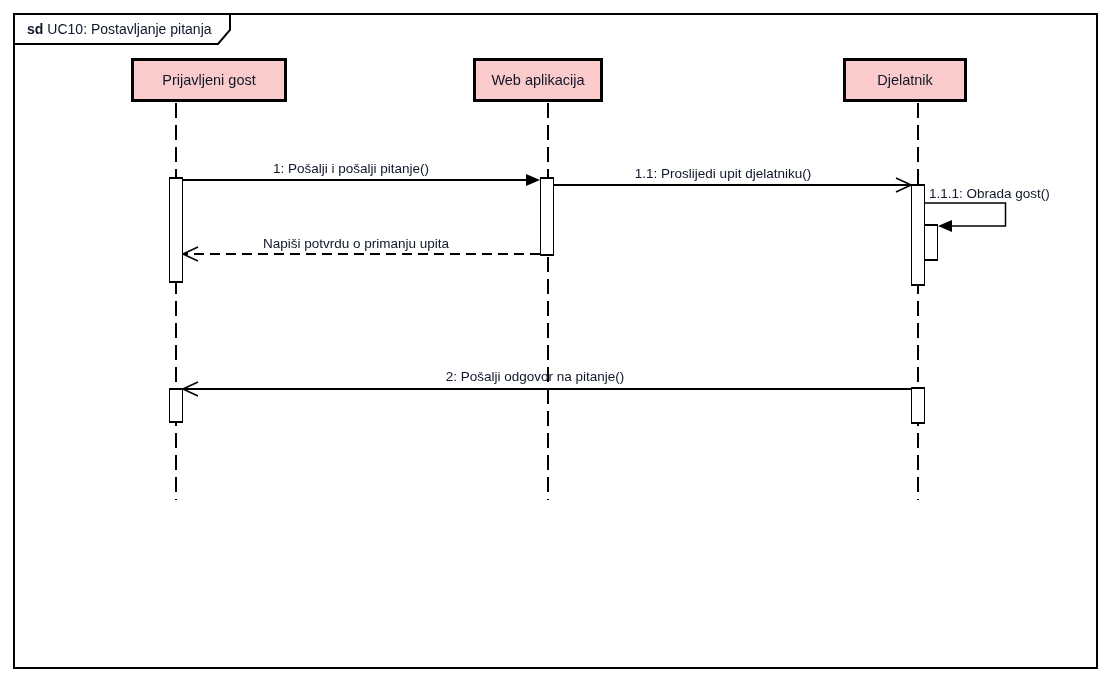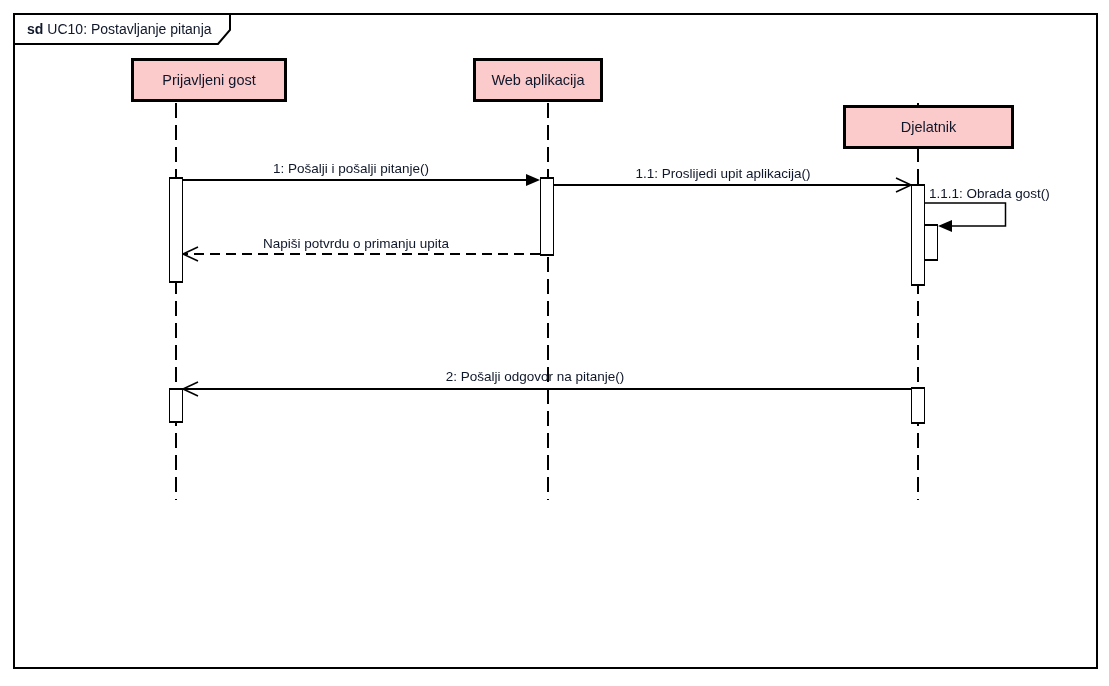--- a/index.html
+++ b/index.html
@@ -21,21 +21,21 @@
   .head{
     position:absolute;top:58px;height:44px;
     box-sizing:border-box;
     background:#FBCACA;
     border:3px solid #000;
     display:flex;align-items:center;justify-content:center;
     font-size:14.5px;white-space:nowrap;
   }
   .h1{left:100px;width:156px;margin-left:31px;}
   .h2{left:473px;width:130px;}
-  .h3{left:843px;width:171px;margin-top:47px;}
+  .h3{left:843px;width:124px;}
   .mlabel{
     position:absolute;
     font-size:13.5px;line-height:15px;white-space:nowrap;
   }
   .centered{transform:translateX(-50%);}
 </style>
 </head>
 <body>
 
 <div class="canvas">
@@ -100,18 +100,18 @@
     <span>Prijavljeni gost</span>
   </div>
   <div class="head h2">
     <span>Web aplikacija</span>
   </div>
   <div class="head h3">
     <span>Djelatnik</span>
   </div>
 
   <div class="mlabel centered" style="left:351px;top:161px">1: Pošalji i pošalji pitanje()</div>
-  <div class="mlabel centered" style="left:723px;top:166px">1.1: Proslijedi upit aplikacija()</div>
+  <div class="mlabel centered" style="left:723px;top:166px">1.1: Proslijedi upit djelatniku()</div>
   <div class="mlabel" style="left:929px;top:186px">1.1.1: Obrada gost()</div>
   <div class="mlabel centered" style="left:356px;top:236px">Napiši potvrdu o primanju upita</div>
   <div class="mlabel centered" style="left:535px;top:369px">2: Pošalji odgovor na pitanje()</div>
 
 </div>
 
 </body></html>

